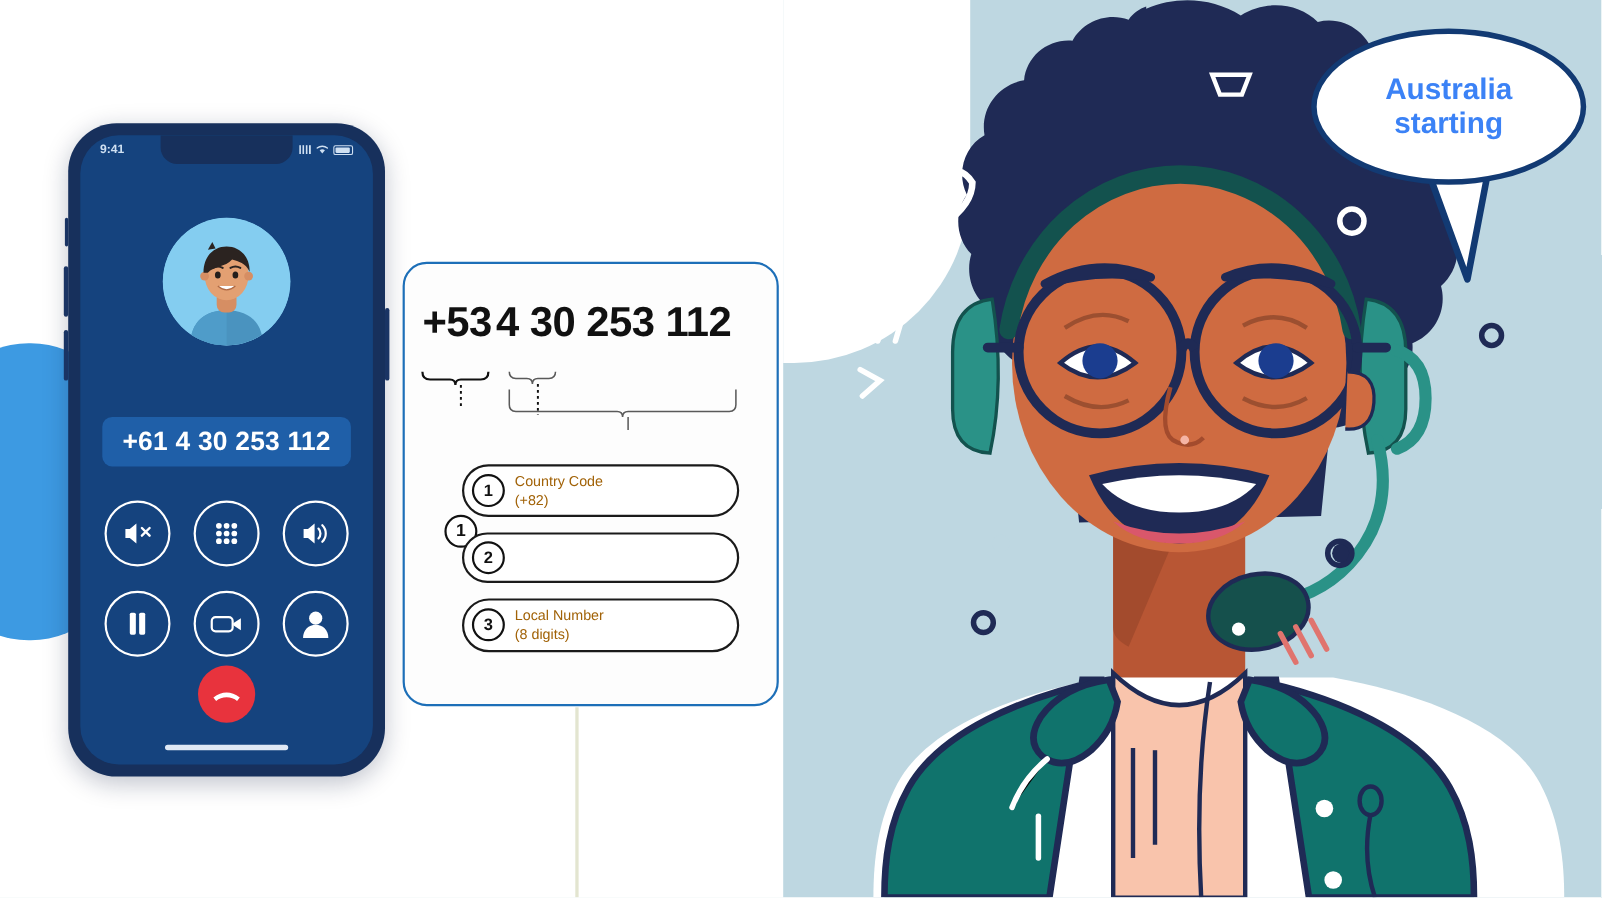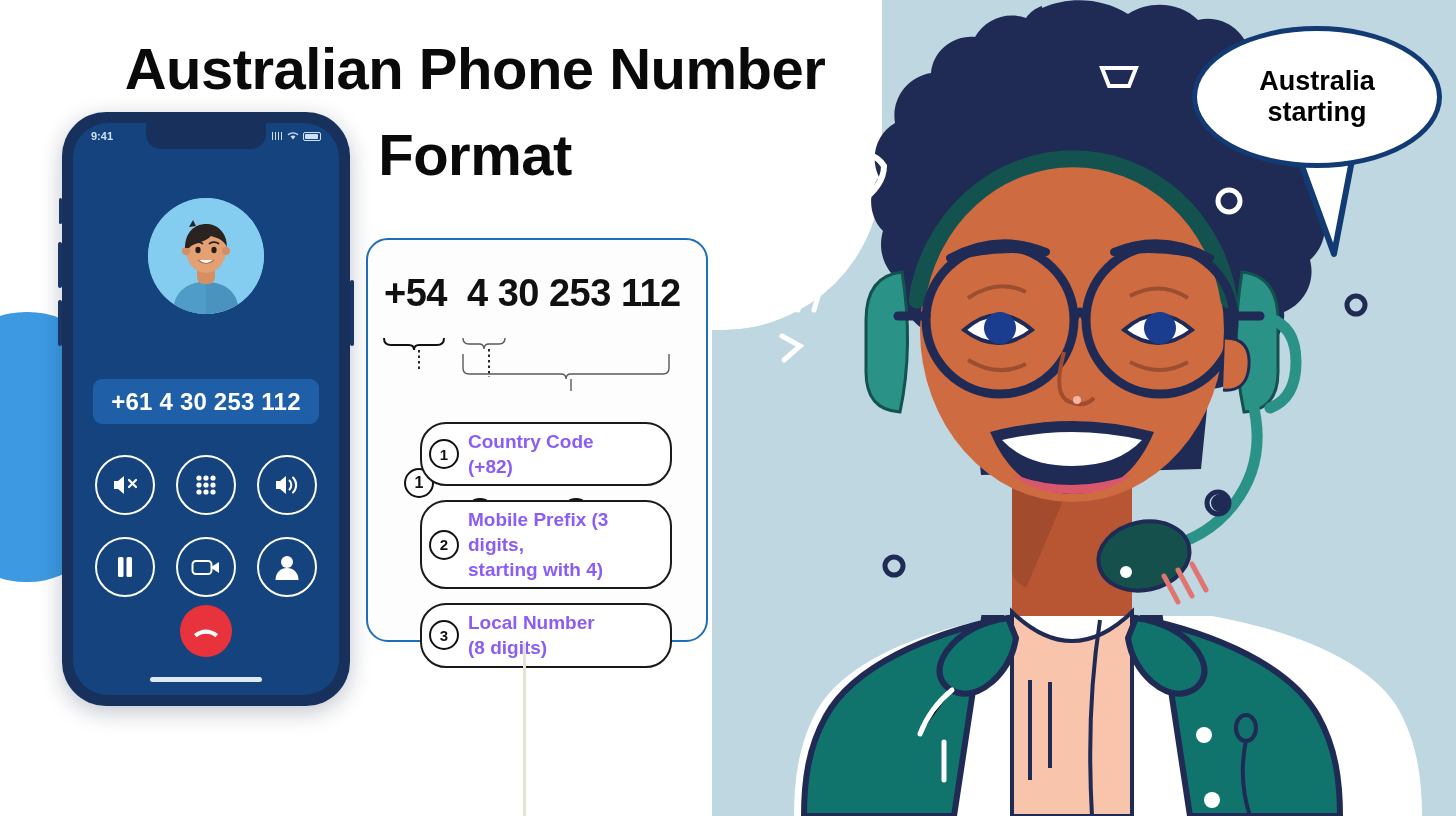--- a/index.html
+++ b/index.html
@@ -101,74 +101,70 @@
   .card {
     position: absolute; left: 366px; top: 238px; width: 342px; height: 404px;
     background: #fdfdfd; border: 2.5px solid #1d6fb8; border-radius: 22px;
   }
   .num-line {
     position: absolute; left: 16px; top: 32px; width: 310px;
     font-size: 38px; font-weight: 800; color: #111; white-space: nowrap;
     letter-spacing: -0.5px;
   }
   .num-cc { }
-  .num-rest { margin-left: 20px; }
+  .num-rest { margin-left: 4px; }
   .braces { position: absolute; left: 0; top: 92px; width: 342px; height: 110px; }
   .callout-circ {
     position: absolute; width: 30px; height: 30px; border-radius: 50%;
     border: 2px solid #111; display:flex; align-items:center; justify-content:center;
     font-size: 16px; font-weight: 600; color:#111; background:#fff;
   }
 
   .legend { position: absolute; left: 52px; top: 182px; width: 252px; }
   .chip {
     position: relative; min-height: 46px; margin-bottom: 14px;
     border: 2px solid #1a1a1a; border-radius: 26px; background: #fff;
     display: flex; align-items: center; padding: 5px 12px 5px 7px;
   }
   .chip-badge {
     flex: 0 0 auto; width: 30px; height: 30px; border-radius: 50%;
     border: 2px solid #111; display:flex; align-items:center; justify-content:center;
     font-size: 15px; font-weight: 700; color:#111; margin-right: 9px;
   }
-  .chip-text { font-size: 19px; font-weight: 700; color: #8b5cf6; line-height: 1.32; }
+  .chip-text { font-size: 13px; font-weight: 400; color: #a16207; line-height: 1.32; }
   .connector {
     position: absolute; left: 523px; top: 643px; width: 3px; height: 173px;
     background: #e3e5d0;
   }
 
   
   .bubble {
     position: absolute; left: 1192px; top: 26px; width: 250px; height: 142px;
     border: 5px solid #123a73; border-radius: 50%; background: #ffffff;
     display:flex; align-items:center; justify-content:center;
     z-index: 6;
   }
   .bubble-text {
-    text-align:center; font-size: 27px; font-weight: 700; color:#000000; line-height:1.15;
+    text-align:center; font-size: 27px; font-weight: 700; color:#3b82f6; line-height:1.15;
   }
   .bubble-tail { position:absolute; left: 1290px; top: 140px; z-index: 5; }
 
   
   .illus { position: absolute; left: 712px; top: 0; width: 744px; height: 816px; }
   .illus svg { display:block; }
 </style>
 </head>
 <body>
 
 <div id="stage">
 
   <div class="bg-right"></div>
   <div class="bg-right-white-notch"></div>
   <div class="bg-left-blue"></div>
 
-  <div class="title">
-    <span>Australian Phone Number</span>
-    <span class="l2">Format</span>
-  </div>
 
   <div class="phone">
     <div class="side-btn" style="left:-3px; top:86px; width:3px; height:26px;"></div>
     <div class="side-btn" style="left:-4px; top:130px; width:4px; height:46px;"></div>
     <div class="side-btn" style="left:-4px; top:188px; width:4px; height:46px;"></div>
     <div class="side-btn" style="right:-4px; top:168px; width:4px; height:66px;"></div>
 
     <div class="phone-screen">
       <div class="notch"></div>
 
@@ -273,21 +269,21 @@
           <path d="M3 11 q12-9 24 0 l-2.5 3.2 q-4-3.4-9.5-3.4 t-9.5 3.4 z" fill="#ffffff"></path>
         </svg>
       </div>
 
       <div class="home-ind"></div>
     </div>
   </div>
 
   <div class="card">
     <div class="num-line">
-      <span class="num-cc">+54</span><span class="num-rest">4 30 253 112</span>
+      <span class="num-cc">+53</span><span class="num-rest">4 30 253 112</span>
     </div>
 
     <svg class="braces" width="342" height="110" viewBox="0 0 342 110">
 
       <path d="M16 6 q0 7 7 7 h18 q5 0 5 5 q0-5 5-5 h18 q7 0 7-7" stroke="#111" stroke-width="2" fill="none"></path>
       <path d="M51 18 v22" stroke="#111" stroke-width="1.8" stroke-dasharray="2.5 3" fill="none"></path>
 
       <path d="M95 6 q0 6 6 6 h10 q5 0 5 5 q0-5 5-5 h10 q6 0 6-6" stroke="#5a5a5a" stroke-width="1.4" fill="none"></path>
       <path d="M121 17 v28" stroke="#111" stroke-width="1.8" stroke-dasharray="2.5 3" fill="none"></path>
 
@@ -302,24 +298,20 @@
     <div class="legend">
       <div class="chip">
         <span class="chip-badge">1</span>
         <span class="chip-text">
           <span>Country Code</span><br>
           <span>(+82)</span>
         </span>
       </div>
       <div class="chip">
         <span class="chip-badge">2</span>
-        <span class="chip-text">
-          <span>Mobile Prefix (3 digits,</span><br>
-          <span>starting with 4)</span>
-        </span>
       </div>
       <div class="chip">
         <span class="chip-badge">3</span>
         <span class="chip-text">
           <span>Local Number</span><br>
           <span>(8 digits)</span>
         </span>
       </div>
     </div>
   </div>

